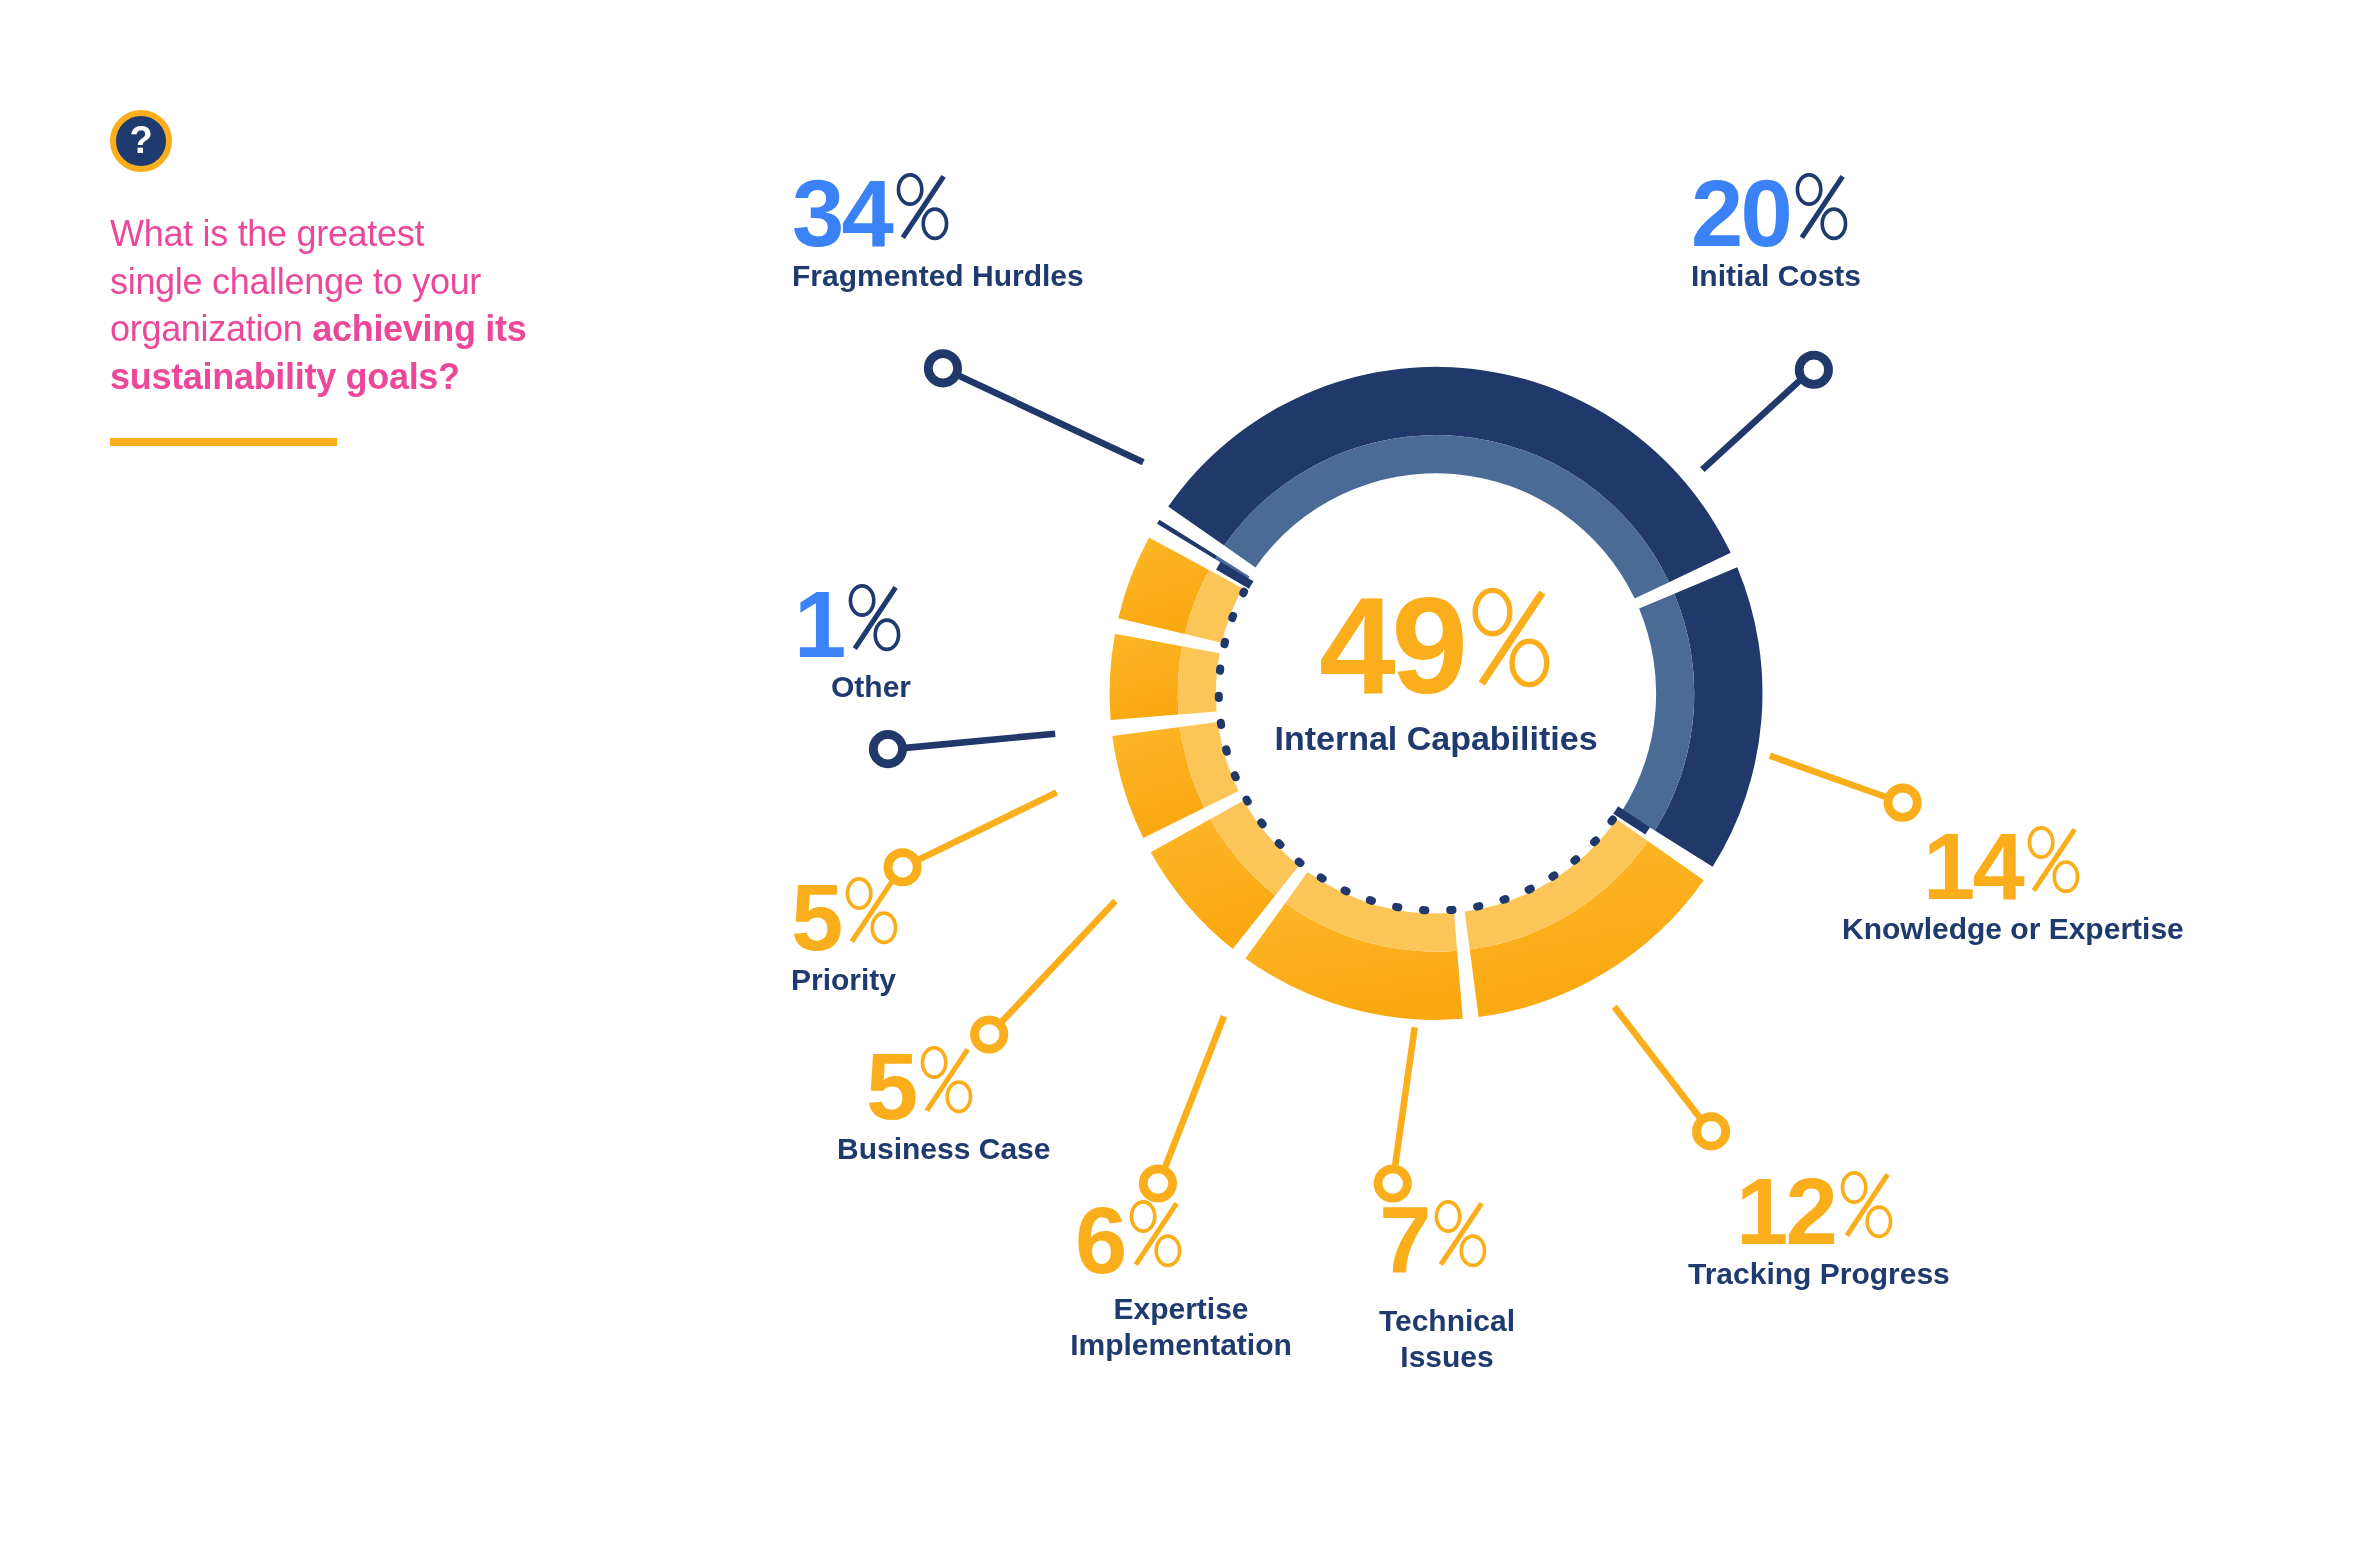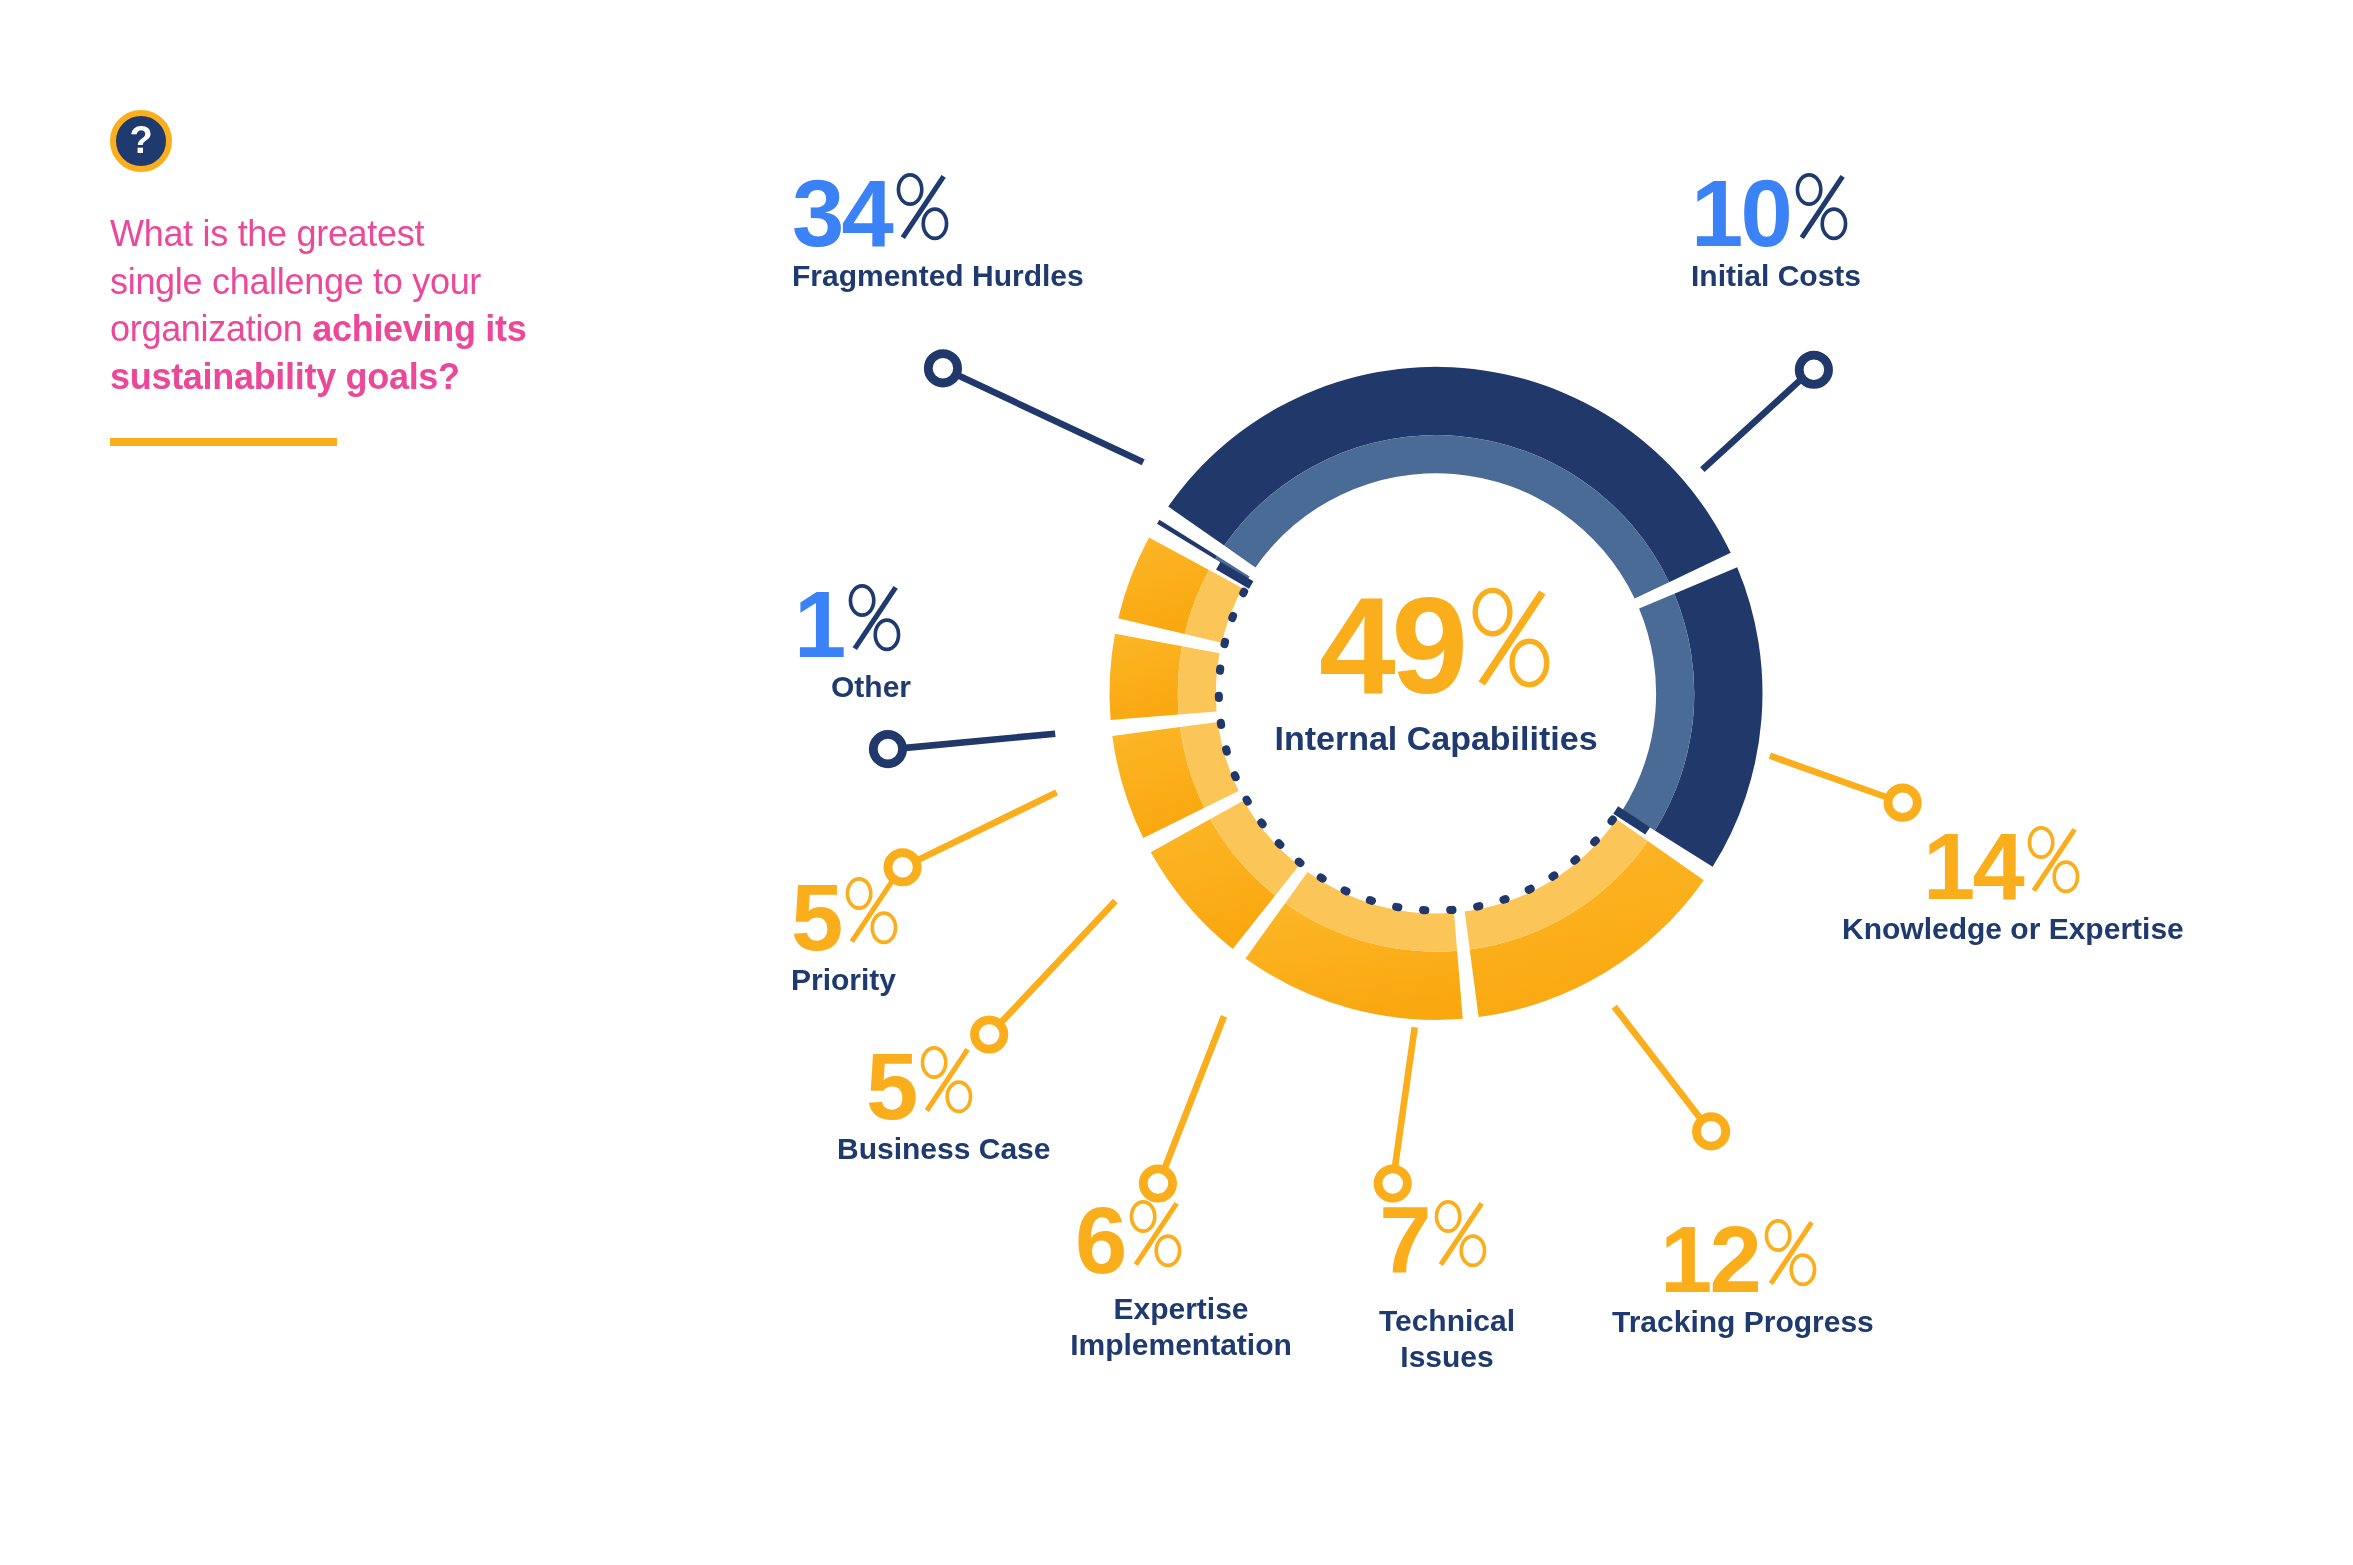--- a/index.html
+++ b/index.html
@@ -176,21 +176,21 @@
         <path d="M 68 6 L 12 90" stroke-width="7"></path>
             </g>
           </svg>
     </span>
   </div>
   <div class="cap">Fragmented Hurdles</div>
 </div>
 
 <div class="callout" style="left:1691px;top:169px;">
   <div class="pct navy">
-    <span class="num">10</span>
+    <span class="num">20</span>
     <span class="pctsym">
       <svg viewBox="0 0 78 96">
             <g fill="none" stroke="#1F3A6E" stroke-width="5">
         <ellipse cx="22" cy="24" rx="16" ry="20"></ellipse>
               <ellipse cx="56" cy="71" rx="16" ry="20"></ellipse>
         <path d="M 68 6 L 12 90" stroke-width="7"></path>
             </g>
           </svg>
     </span>
   </div>
@@ -272,21 +272,21 @@
               <ellipse cx="56" cy="71" rx="16" ry="20"></ellipse>
         <path d="M 68 6 L 12 90" stroke-width="7"></path>
             </g>
           </svg>
     </span>
   </div>
   <div class="cap" style="text-align:center;width:172px;margin-top:18px;">Technical
 Issues</div>
 </div>
 
-<div class="callout" style="left:1612px;top:1167px;margin-top:48px;">
+<div class="callout" style="left:1688px;top:1167px;">
   <div class="pct orange" style="margin-left:48px;">
     <span class="num">12</span>
     <span class="pctsym">
       <svg viewBox="0 0 78 96">
             <g fill="none" stroke="#FBAE1C" stroke-width="5">
         <ellipse cx="22" cy="24" rx="16" ry="20"></ellipse>
               <ellipse cx="56" cy="71" rx="16" ry="20"></ellipse>
         <path d="M 68 6 L 12 90" stroke-width="7"></path>
             </g>
           </svg>

